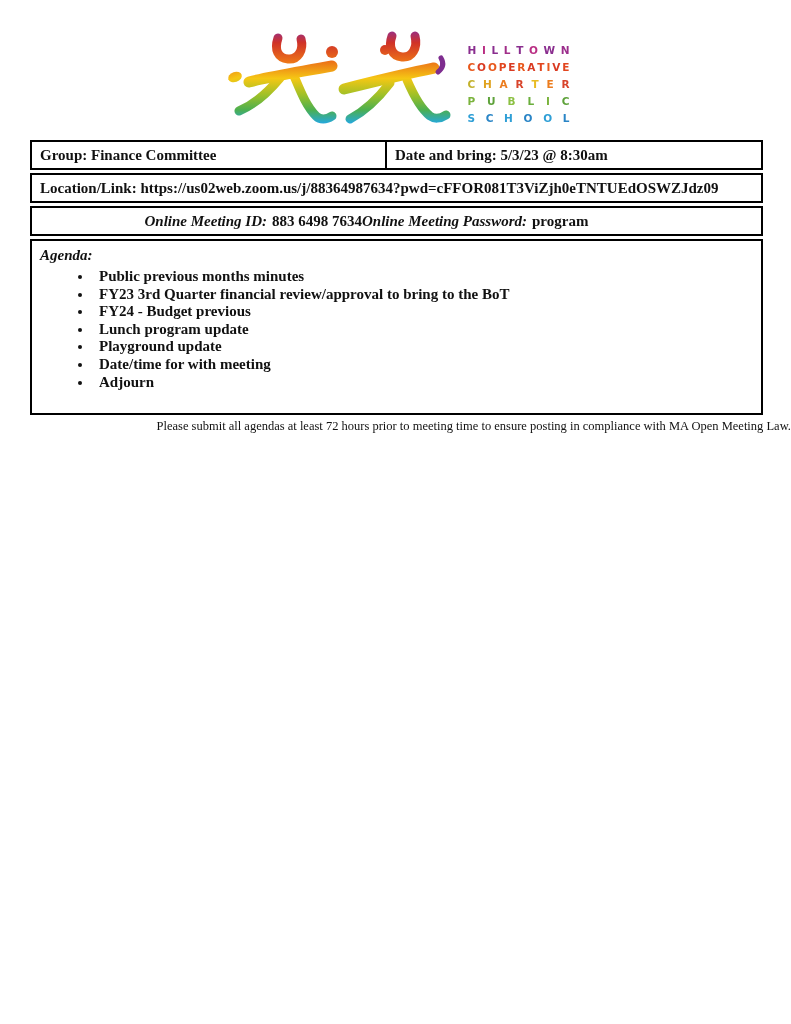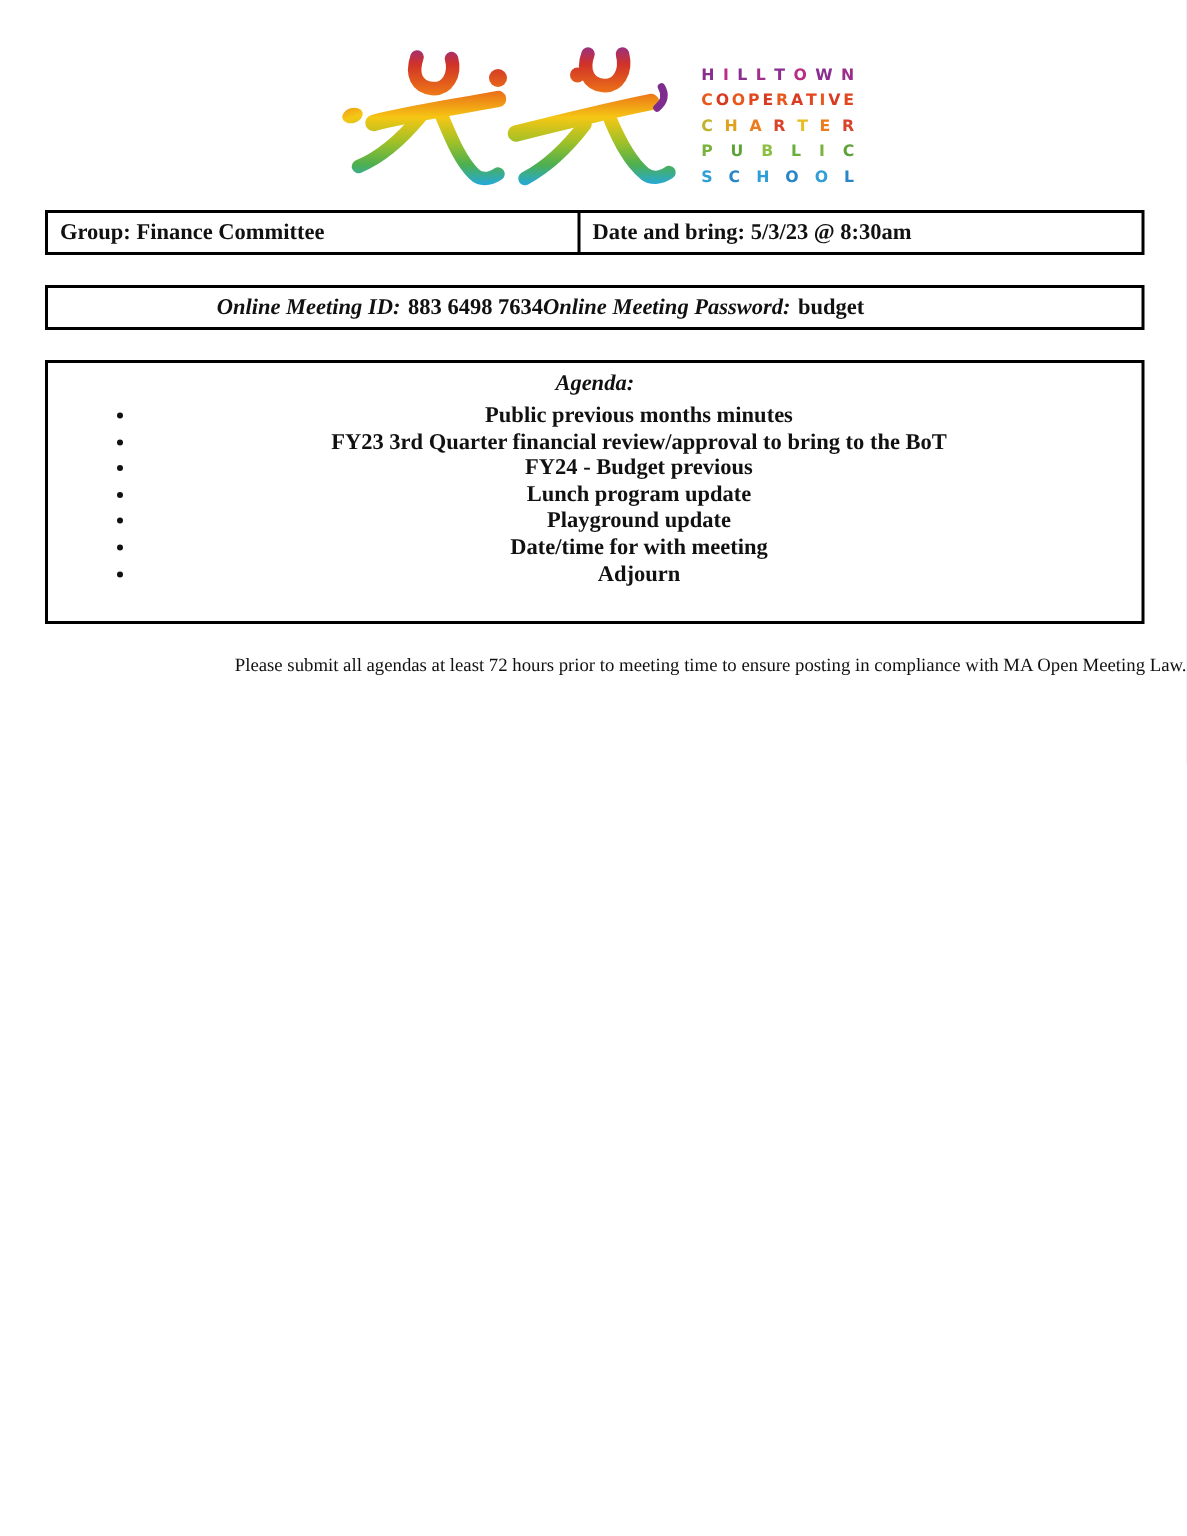--- a/index.html
+++ b/index.html
@@ -55,21 +55,21 @@
     letter-spacing: 0.2px;
   }
   
   .meeting-table {
     margin: 7px 28px 0 30px;
     font-size: 15px;
     font-weight: bold;
   }
   .trow {
     border: 2px solid #000000;
-    margin-bottom: 20px;
+    margin-bottom: 3px;
     box-sizing: border-box;
     background: #ffffff;
   }
   .trow.flexrow {
     display: flex;
     align-items: stretch;
     min-height: 30px;
   }
   .tcell {
     padding: 5px 8px 4px 8px;
@@ -84,21 +84,20 @@
   .cell-right { flex: 1 1 auto; }
   .cell-full  { flex: 1 1 auto; }
   .idgroup { display: inline-block; width: 322px; text-align: right; }
   .ital { font-style: italic; }
   .lbl { white-space: pre; }
   .gap-after { margin-right: 5px; }
   
   .agenda-row {
     padding: 5px 8px 22px 8px;
     min-height: 165px;
-    text-align: center;
   }
   .agenda-label {
     font-style: italic;
     font-weight: bold;
     line-height: 19px;
   }
   .agenda-list {
     margin: 3px 0 0 0;
     padding-left: 53px;
   }
@@ -217,28 +216,35 @@
           <span class="lbl">Group: </span><span>Finance Committee</span>
         </span>
       </div>
       <div class="tcell cell-right">
         <span>
           <span class="lbl">Date and bring: </span><span>5/3/23 @ 8:30am</span>
         </span>
       </div>
     </div>
 
+    <div class="trow flexrow">
+      <div class="tcell cell-full">
+        <span>
+          <span class="lbl">Location/Link: </span><span>https://us02web.zoom.us/j/88364987634?pwd=cFFOR081T3ViZjh0eTNTUEdOSWZJdz09</span>
+        </span>
+      </div>
+    </div>
 
     <div class="trow flexrow">
       <div class="tcell cell-full">
         <span class="idgroup">
           <span class="ital gap-after">Online Meeting ID:</span><span>883 6498 7634</span>
         </span>
         <span>
-          <span class="ital gap-after">Online Meeting Password:</span><span>budget</span>
+          <span class="ital gap-after">Online Meeting Password:</span><span>program</span>
         </span>
       </div>
     </div>
 
     <div class="trow agenda-row">
       <div class="agenda-label">Agenda:</div>
       <ul class="agenda-list">
           <li>Public previous months minutes</li>
           <li>FY23 3rd Quarter financial review/approval to bring to the BoT</li>
           <li>FY24 - Budget previous</li>

